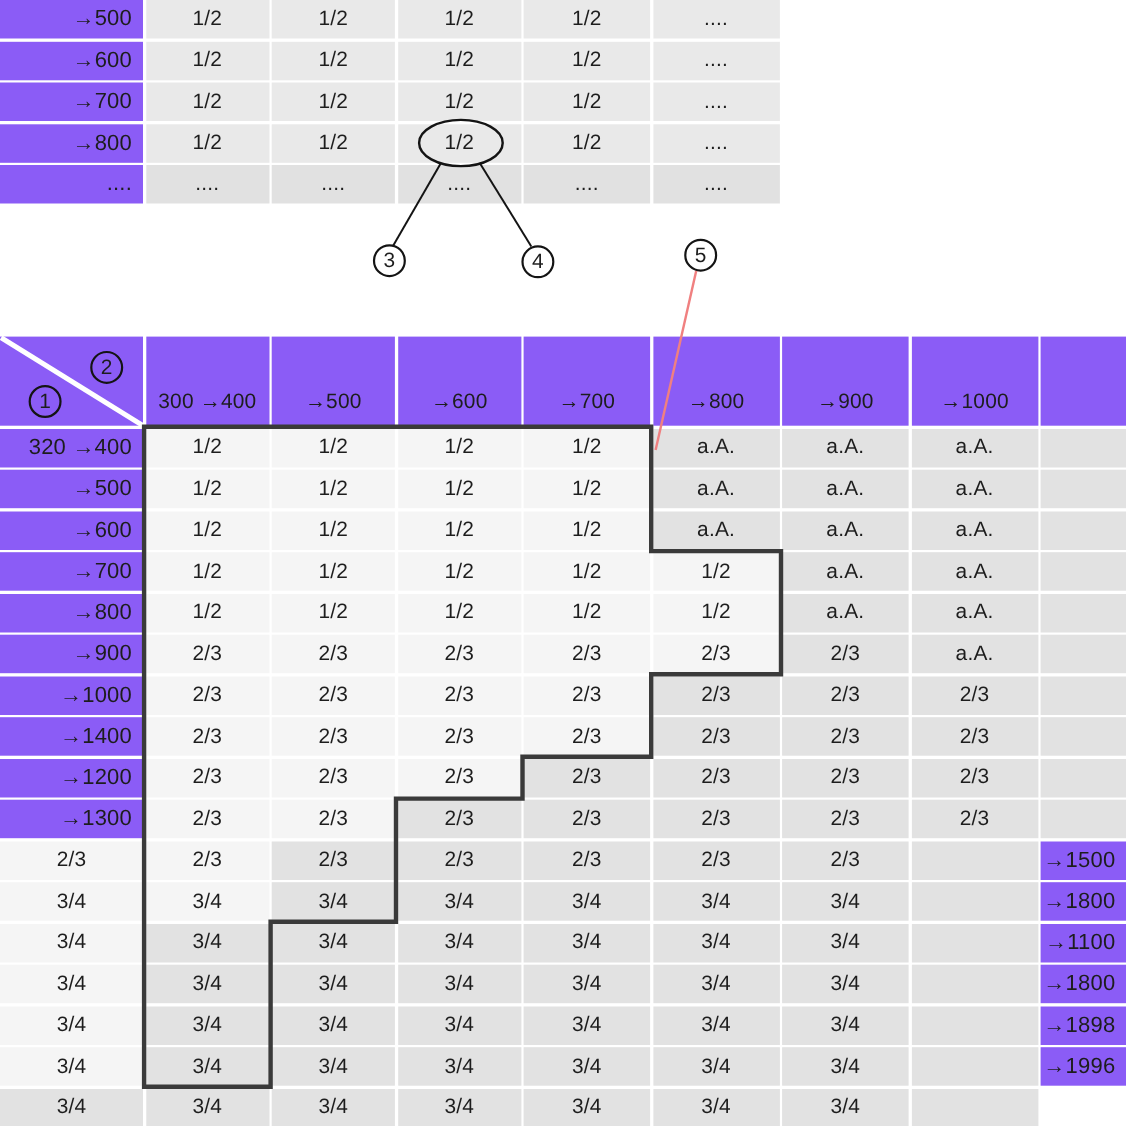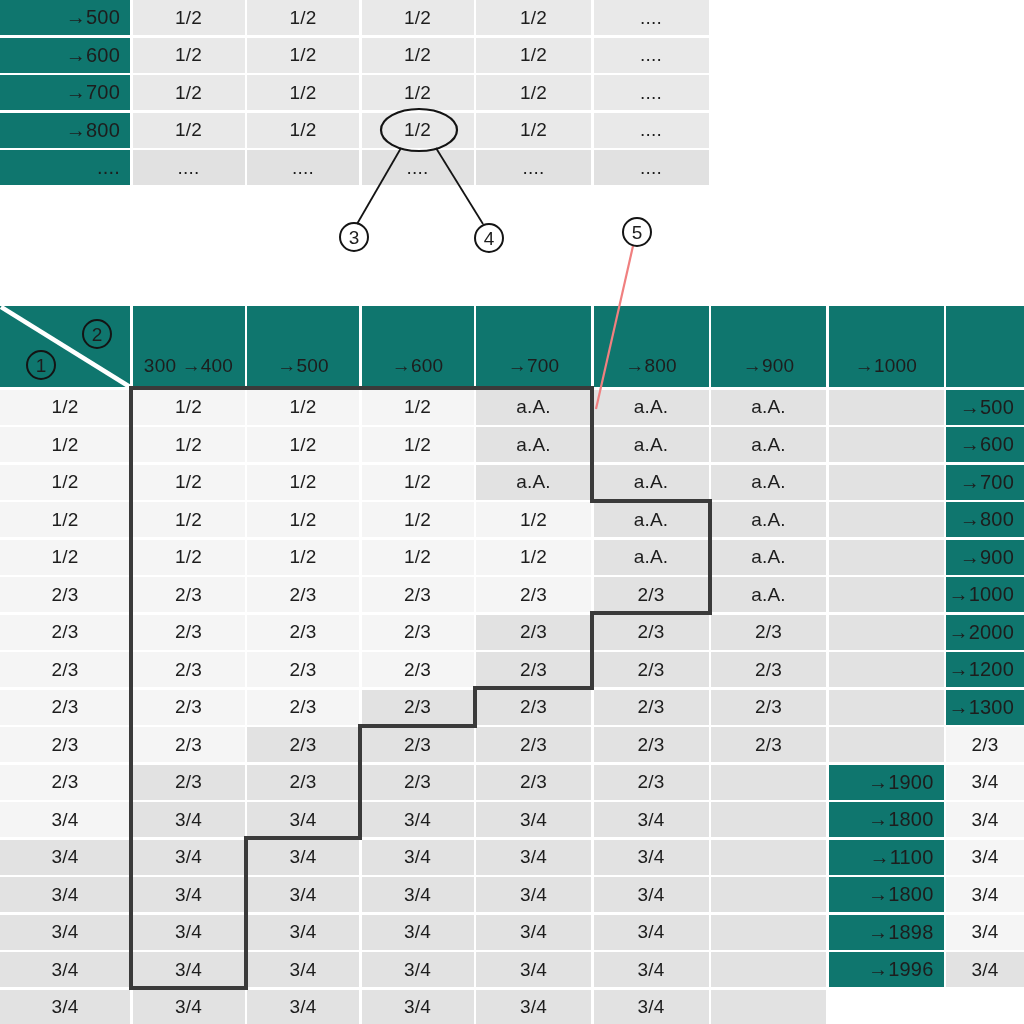--- a/index.html
+++ b/index.html
@@ -20,21 +20,21 @@
   #main-table{
     left:0;top:306px;
     grid-template-columns:130px 112px 112px 112px 115px 115px 115px 115px 78px;
     grid-template-rows:81px;
     grid-auto-rows:35px;
   }
   .cell{
     display:flex;align-items:center;justify-content:center;
     font-size:19px;letter-spacing:0.2px;
   }
-  .hdr{background:#0f766e;}
+  .hdr{background:#8b5cf6;}
   .rowhdr{justify-content:flex-end;padding-right:10px;font-size:20px;}
   .colhdr{align-items:flex-end;padding-bottom:10px;}
   .top-val{background:#e9e9e9;}
   .top-dots{background:#e1e1e1;}
   .inside{background:#f5f5f5;}
   .outside{background:#e2e2e2;}
   .corner{position:relative;}
   
   #overlay{position:absolute;left:0;top:0;width:1024px;height:1024px;pointer-events:none;z-index:5;}
   .callout{
@@ -88,20 +88,21 @@
 <div id="main-table" class="tbl">
     <div class="cell hdr corner"></div>
     <div class="cell hdr colhdr">300 →400</div>
     <div class="cell hdr colhdr">→500</div>
     <div class="cell hdr colhdr">→600</div>
     <div class="cell hdr colhdr">→700</div>
     <div class="cell hdr colhdr">→800</div>
     <div class="cell hdr colhdr">→900</div>
     <div class="cell hdr colhdr">→1000</div>
     <div class="cell hdr colhdr"></div>
+    <div class="cell hdr rowhdr">320 →400</div>
     <div class="cell inside">1/2</div>
     <div class="cell inside">1/2</div>
     <div class="cell inside">1/2</div>
     <div class="cell inside">1/2</div>
     <div class="cell outside">a.A.</div>
     <div class="cell outside">a.A.</div>
     <div class="cell outside">a.A.</div>
     <div class="cell outside"></div>
     <div class="cell hdr rowhdr">→500</div>
     <div class="cell inside">1/2</div>
@@ -150,21 +151,21 @@
     <div class="cell outside"></div>
     <div class="cell hdr rowhdr">→1000</div>
     <div class="cell inside">2/3</div>
     <div class="cell inside">2/3</div>
     <div class="cell inside">2/3</div>
     <div class="cell inside">2/3</div>
     <div class="cell outside">2/3</div>
     <div class="cell outside">2/3</div>
     <div class="cell outside">2/3</div>
     <div class="cell outside"></div>
-    <div class="cell hdr rowhdr">→2000</div>
+    <div class="cell hdr rowhdr">→1400</div>
     <div class="cell inside">2/3</div>
     <div class="cell inside">2/3</div>
     <div class="cell inside">2/3</div>
     <div class="cell inside">2/3</div>
     <div class="cell outside">2/3</div>
     <div class="cell outside">2/3</div>
     <div class="cell outside">2/3</div>
     <div class="cell outside"></div>
     <div class="cell hdr rowhdr">→1200</div>
     <div class="cell inside">2/3</div>
@@ -185,21 +186,21 @@
     <div class="cell outside">2/3</div>
     <div class="cell outside"></div>
     <div class="cell inside">2/3</div>
     <div class="cell inside">2/3</div>
     <div class="cell outside">2/3</div>
     <div class="cell outside">2/3</div>
     <div class="cell outside">2/3</div>
     <div class="cell outside">2/3</div>
     <div class="cell outside">2/3</div>
     <div class="cell outside"></div>
-    <div class="cell hdr rowhdr">→1900</div>
+    <div class="cell hdr rowhdr">→1500</div>
     <div class="cell inside">3/4</div>
     <div class="cell inside">3/4</div>
     <div class="cell outside">3/4</div>
     <div class="cell outside">3/4</div>
     <div class="cell outside">3/4</div>
     <div class="cell outside">3/4</div>
     <div class="cell outside">3/4</div>
     <div class="cell outside"></div>
     <div class="cell hdr rowhdr">→1800</div>
     <div class="cell inside">3/4</div>

